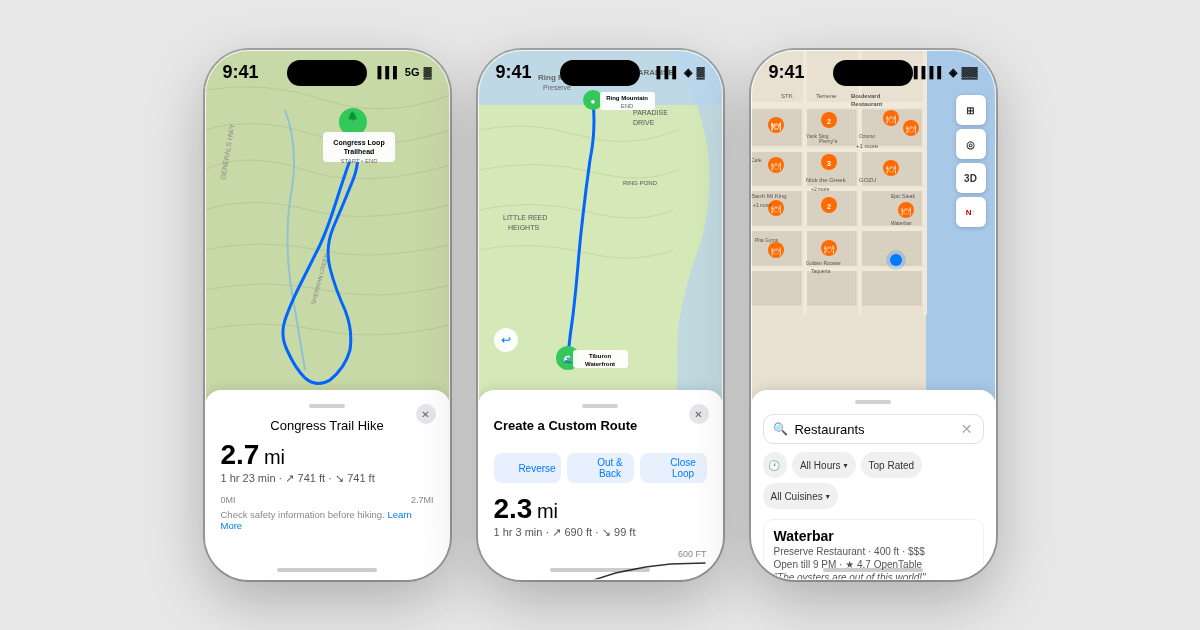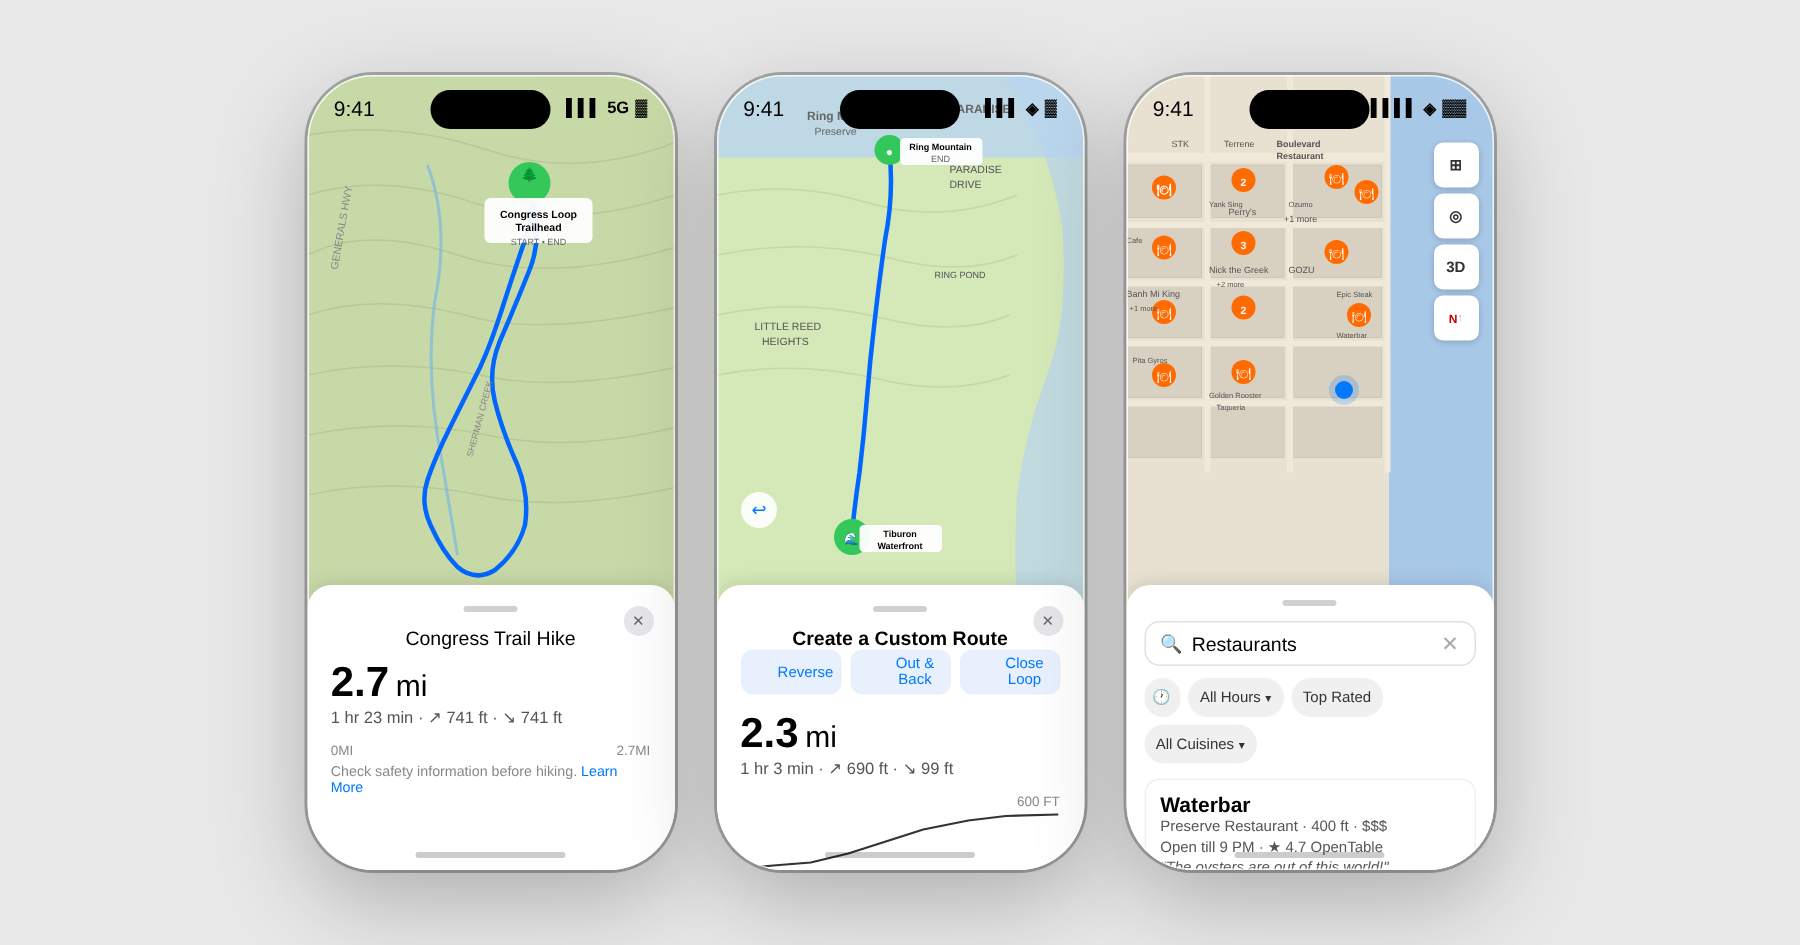--- a/index.html
+++ b/index.html
@@ -46,22 +46,22 @@
       justify-content: space-between;
       padding: 8px 18px 0 18px;
       position: absolute;
       top: 0;
       left: 0;
       right: 0;
       z-index: 10;
     }
 
     .status-time {
-      font-size: 14px;
-      font-weight: 400;
+      font-size: 18px;
+      font-weight: 700;
       color: #000;
     }
 
     .status-icons {
       display: flex;
       align-items: center;
       gap: 4px;
       font-size: 11px;
       font-weight: 600;
       color: #000;
@@ -189,25 +189,24 @@
       margin-bottom: 10px;
     }
 
     .safety-text a {
       color: #007AFF;
       text-decoration: none;
     }
 
     
     .custom-route-title {
-      text-align: center;
       font-size: 13px;
       font-weight: 600;
       color: #000;
-      margin-bottom: 0;
+      margin-bottom: 20px;
     }
 
     .route-options {
       display: flex;
       gap: 6px;
       margin-bottom: 12px;
     }
 
     .route-option-btn {
       flex: 1;

